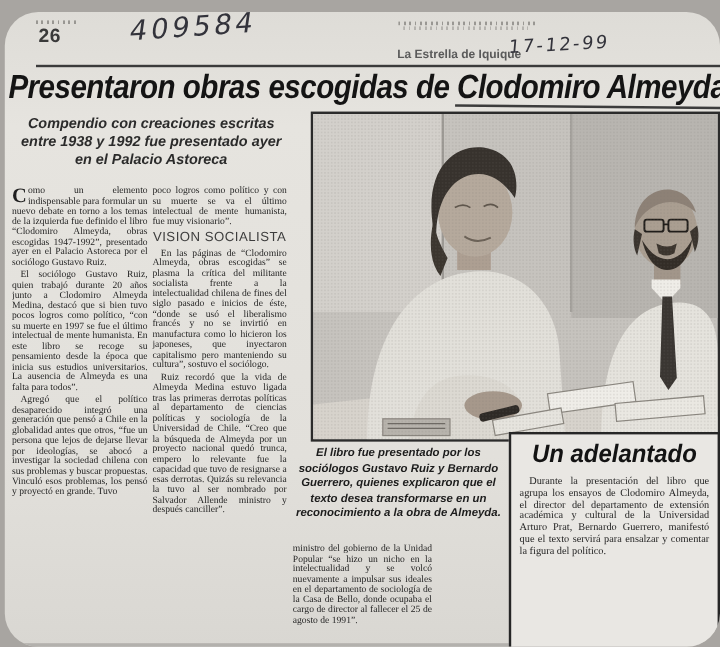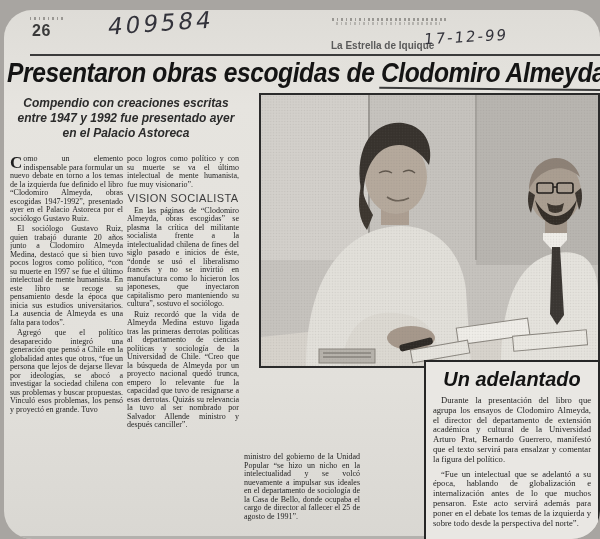--- a/index.html
+++ b/index.html
@@ -89,21 +89,21 @@
   <div class="stamp-marks" style="left:328px;top:8px;width:116px;"></div>
   <div class="stamp-marks" style="left:332px;top:12px;width:104px;opacity:.6;"></div>
   <div class="paper-name">La Estrella de Iquique</div>
   <div class="hand hand-date">17-12-99</div>
   <div class="rule"></div>
 
   <h1 class="headline" style="margin:0;">
     <span>Presentaron obras escogidas de </span><span class="u"><span>Clodomiro Almeyda</span></span>
   </h1>
 
-  <div class="subtitle">Compendio con creaciones escritas entre 1947 y 1992 fue presentado ayer en el Palacio Astoreca</div>
+  <div class="subtitle">Compendio con creaciones escritas entre 1938 y 1992 fue presentado ayer en el Palacio Astoreca</div>
 
   <div class="photo">
     <svg viewBox="0 0 337 271" preserveAspectRatio="none">
       <defs>
         <pattern id="halftone" width="2.8" height="2.8" patternUnits="userSpaceOnUse">
           <circle cx="1.4" cy="1.4" r="0.7" fill="#76726d"></circle>
         </pattern>
       </defs>
 
       <rect x="0" y="0" width="337" height="271" fill="#c6c3be"></rect>
@@ -154,20 +154,21 @@
         <rect x="150" y="250" width="58" height="13" fill="#e6e4de" transform="rotate(-10 179 256)"></rect>
         <rect x="58" y="254" width="56" height="14" fill="#b7b3ac"></rect>
       </g>
       <line x1="62" y1="258" x2="110" y2="258" stroke="#6e6a64" stroke-width="1"></line>
       <line x1="62" y1="262" x2="110" y2="262" stroke="#6e6a64" stroke-width="1"></line>
 
       <rect x="0" y="0" width="337" height="271" fill="url(#halftone)" opacity="0.17"></rect>
     </svg>
   </div>
 
+  <div class="caption">El libro fue presentado por los sociólogos Gustavo Ruiz y Bernardo Guerrero, quienes explicaron que el texto desea transformarse en un reconocimiento a la obra de Almeyda.</div>
 
   <div class="col col1">
     <p class="first"><span class="dropcap">C</span><span>omo un elemento indispensable para formular un nuevo debate en torno a los temas de la izquierda fue definido el libro “Clodomiro Almeyda, obras escogidas 1947-1992”, presentado ayer en el Palacio Astoreca por el sociólogo Gustavo Ruiz.</span></p>
     <p>El sociólogo Gustavo Ruiz, quien trabajó durante 20 años junto a Clodomiro Almeyda Medina, destacó que si bien tuvo pocos logros como político, “con su muerte en 1997 se fue el último intelectual de mente humanista. En este libro se recoge su pensamiento desde la época que inicia sus estudios universitarios. La ausencia de Almeyda es una falta para todos”.</p>
     <p>Agregó que el político desaparecido integró una generación que pensó a Chile en la globalidad antes que otros, “fue un persona que lejos de dejarse llevar por ideologías, se abocó a investigar la sociedad chilena con sus problemas y buscar propuestas. Vinculó esos problemas, los pensó y proyectó en grande. Tuvo</p>
   </div>
 
   <div class="col col2">
     <p class="first">poco logros como político y con su muerte se va el último intelectual de mente humanista, fue muy visionario”.</p>
     <div class="crosshead">VISION SOCIALISTA</div>
@@ -175,16 +176,15 @@
     <p>Ruiz recordó que la vida de Almeyda Medina estuvo ligada tras las primeras derrotas políticas al departamento de ciencias políticas y sociología de la Universidad de Chile. “Creo que la búsqueda de Almeyda por un proyecto nacional quedó trunca, empero lo relevante fue la capacidad que tuvo de resignarse a esas derrotas. Quizás su relevancia la tuvo al ser nombrado por Salvador Allende ministro y después canciller”.</p>
   </div>
 
   <div class="col col3">
     <p class="first">ministro del gobierno de la Unidad Popular “se hizo un nicho en la intelectualidad y se volcó nuevamente a impulsar sus ideales en el departamento de sociología de la Casa de Bello, donde ocupaba el cargo de director al fallecer el 25 de agosto de 1991”.</p>
   </div>
 
   <div class="sidebar">
     <h2>Un adelantado</h2>
     <p>Durante la presentación del libro que agrupa los ensayos de Clodomiro Almeyda, el director del departamento de extensión académica y cultural de la Universidad Arturo Prat, Bernardo Guerrero, manifestó que el texto servirá para ensalzar y comentar la figura del político.</p>
-    <p>“Fue un intelectual que se adelantó a su época, hablando de globalización e internalización antes de lo que muchos pensaron. Este acto servirá además para poner en el debate los temas de la izquierda y sobre todo desde la perspectiva del norte”.</p>
   </div>
 
 </div>
 
 </body></html>

